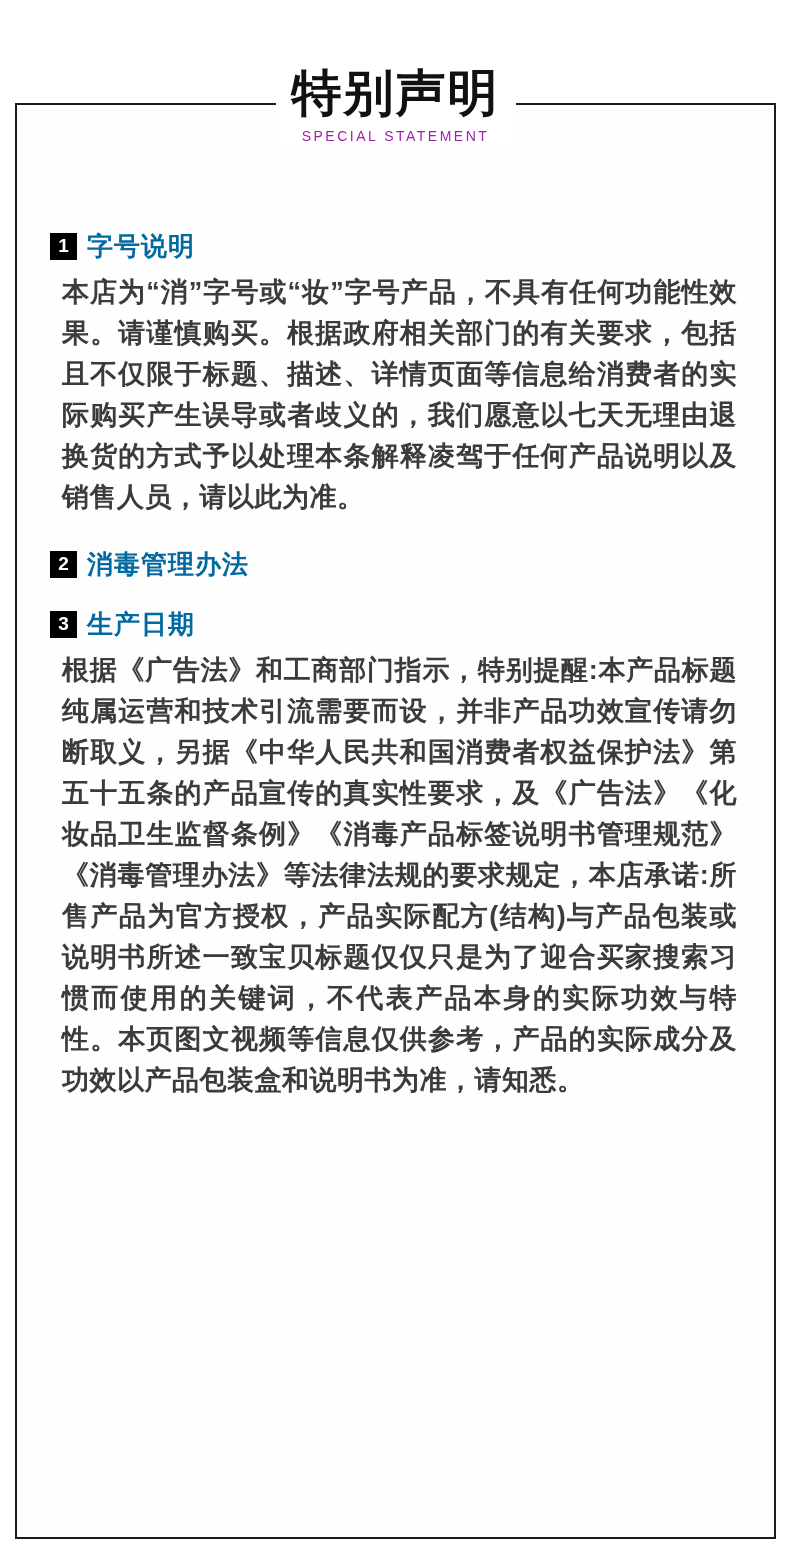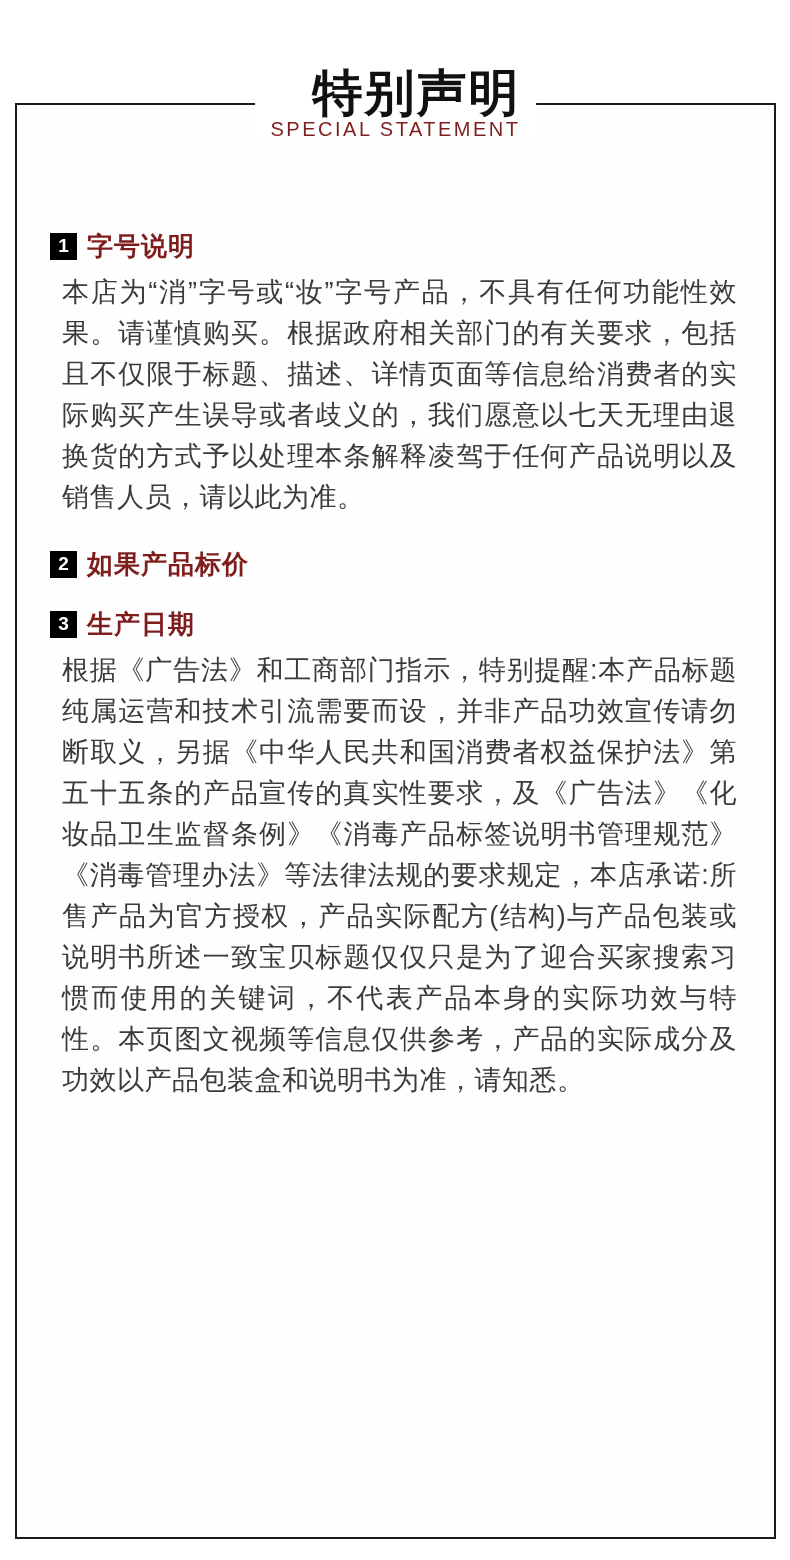--- a/index.html
+++ b/index.html
@@ -34,24 +34,24 @@
   }
   .main-title {
     font-size: 50px;
     line-height: 52px;
     font-weight: 900;
     color: #111111;
     letter-spacing: 2px;
     text-align: right;
   }
   .sub-title {
-    font-size: 20px;
+    font-size: 14px;
     line-height: 17px;
-    margin-top: 2px;
-    color: #7f1d1d;
+    margin-top: 9px;
+    color: #a21caf;
     letter-spacing: 2.5px;
     font-weight: 400;
   }
   .content {
     padding: 127px 37px 0 45px;
   }
   .sec + .sec { margin-top: 32px; }
   .sec-head {
     display: flex;
     align-items: center;
@@ -67,30 +67,31 @@
     background: #000000;
     color: #ffffff;
     font-size: 19px;
     font-weight: 700;
     margin-right: 10px;
     flex: 0 0 auto;
   }
   .sec-title {
     font-size: 26px;
     font-weight: 700;
-    color: #7f1d1d;
+    color: #0369a1;
     letter-spacing: 1px;
   }
   .para {
     margin: 12px 0 0 0;
     font-size: 27px;
     line-height: 41px;
     color: #3b3b3b;
     text-align: justify;
     letter-spacing: 0.5px;
+    font-weight: bold;
   }
   .para + .para { margin-top: 0; }
 </style>
 </head>
 <body>
 
 <div class="frame">
 
   <div class="title-block">
     <div class="main-title">特别声明</div>
@@ -103,21 +104,21 @@
       <div class="sec-head">
         <span class="badge">1</span>
         <span class="sec-title">字号说明</span>
       </div>
       <p class="para">本店为“消”字号或“妆”字号产品，不具有任何功能性效果。请谨慎购买。根据政府相关部门的有关要求，包括且不仅限于标题、描述、详情页面等信息给消费者的实际购买产生误导或者歧义的，我们愿意以七天无理由退换货的方式予以处理本条解释凌驾于任何产品说明以及销售人员，请以此为准。</p>
     </section>
 
     <section class="sec">
       <div class="sec-head">
         <span class="badge">2</span>
-        <span class="sec-title">如果产品标价</span>
+        <span class="sec-title">消毒管理办法</span>
       </div>
     </section>
 
     <section class="sec">
       <div class="sec-head">
         <span class="badge">3</span>
         <span class="sec-title">生产日期</span>
       </div>
       <p class="para">根据《广告法》和工商部门指示，特别提醒:本产品标题纯属运营和技术引流需要而设，并非产品功效宣传请勿断取义，另据《中华人民共和国消费者权益保护法》第五十五条的产品宣传的真实性要求，及《广告法》《化妆品卫生监督条例》《消毒产品标签说明书管理规范》《消毒管理办法》等法律法规的要求规定，本店承诺:所售产品为官方授权，产品实际配方(结构)与产品包装或说明书所述一致宝贝标题仅仅只是为了迎合买家搜索习惯而使用的关键词，不代表产品本身的实际功效与特性。本页图文视频等信息仅供参考，产品的实际成分及功效以产品包装盒和说明书为准，请知悉。</p>
     </section>

